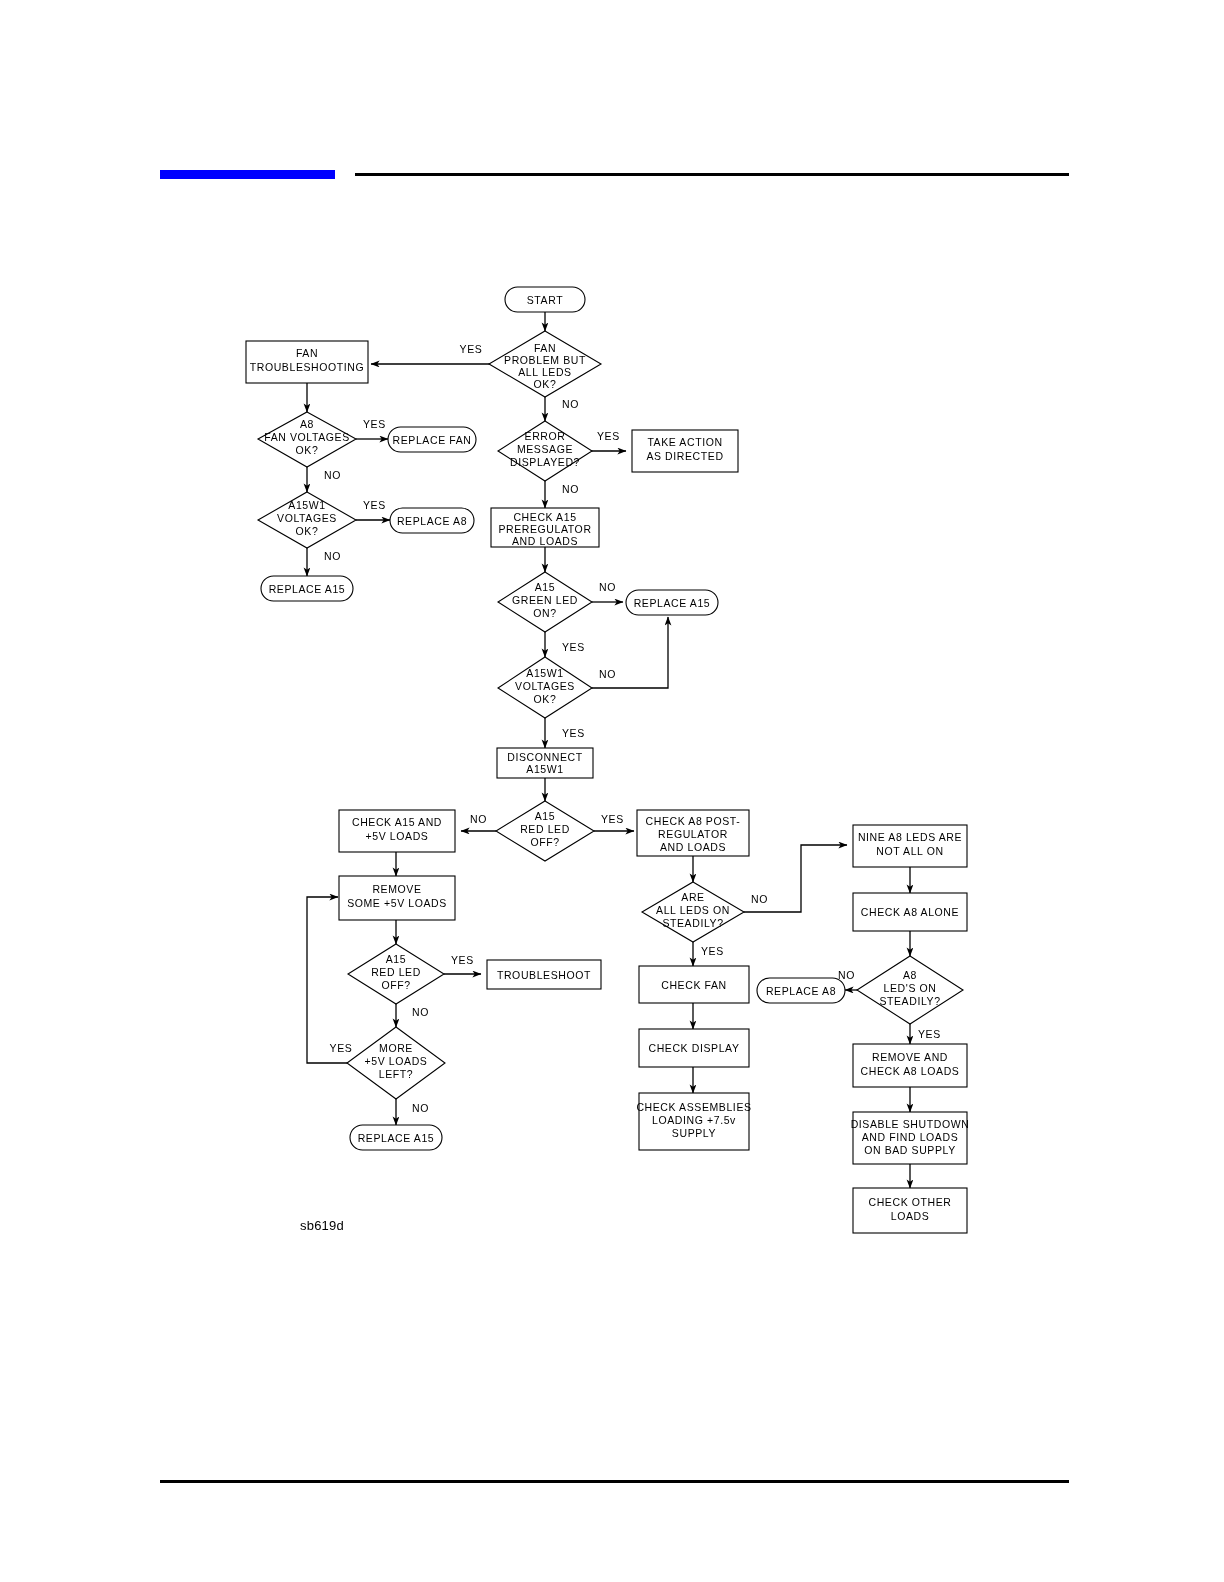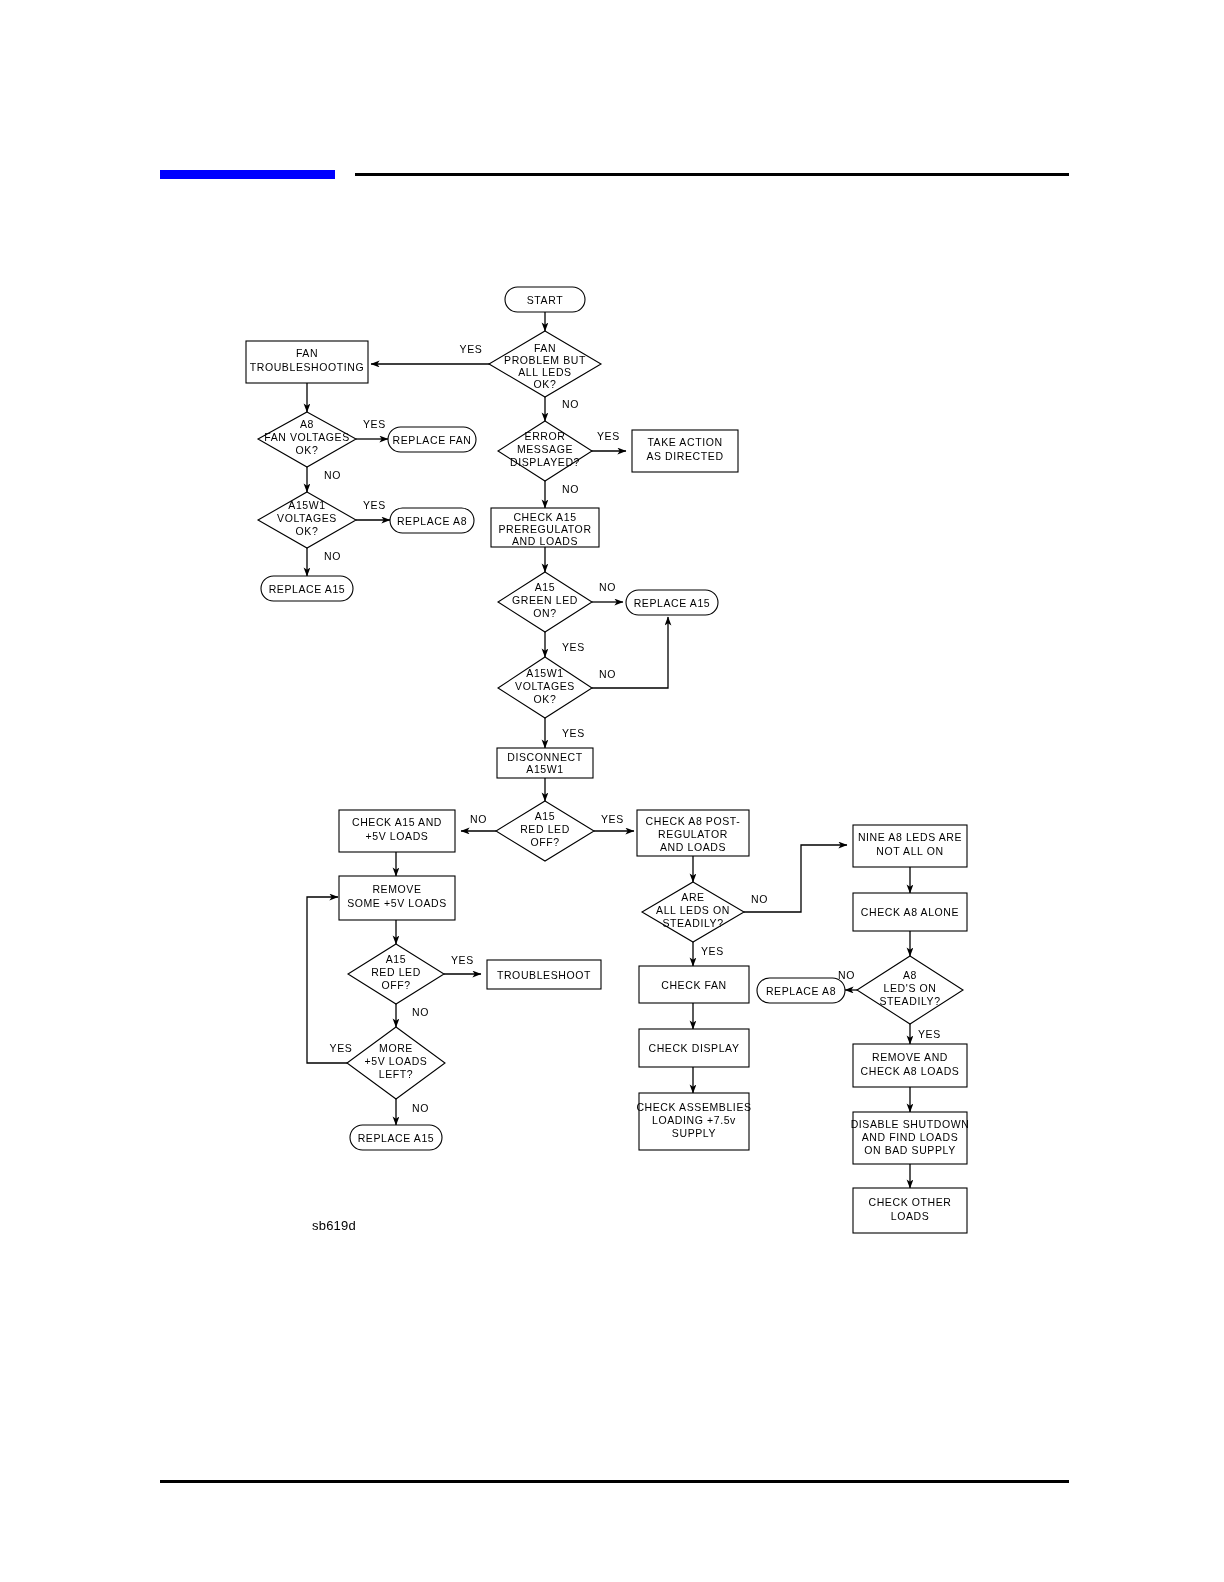--- a/index.html
+++ b/index.html
@@ -44,21 +44,21 @@
     height: 3px;
     background: #000000;
   }
   #flow {
     position: absolute;
     left: 0;
     top: 0;
   }
   .cap {
     position: absolute;
-    left: 312px;
+    left: 300px;
     top: 1218px;
     font-size: 13px;
     color: #000;
     letter-spacing: 0.2px;
   }
   svg text {
     font-family: "Liberation Sans", sans-serif;
     fill: #000000;
     letter-spacing: 0.6px;
   }

